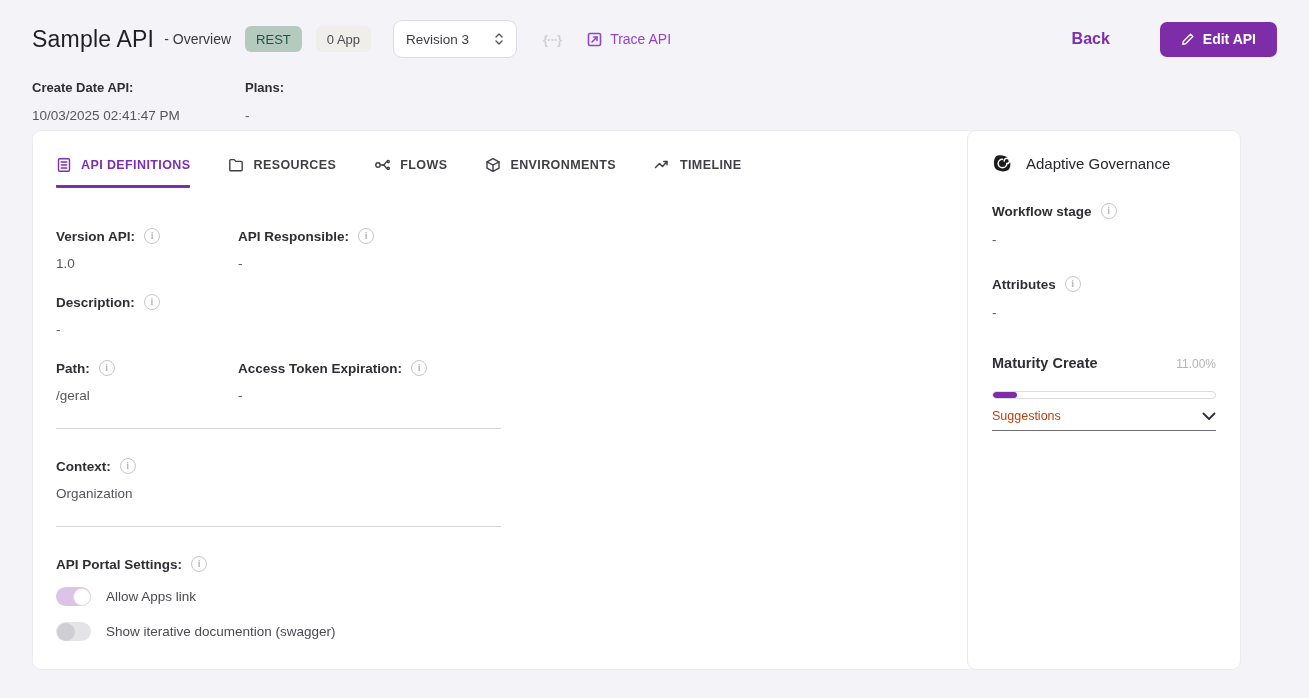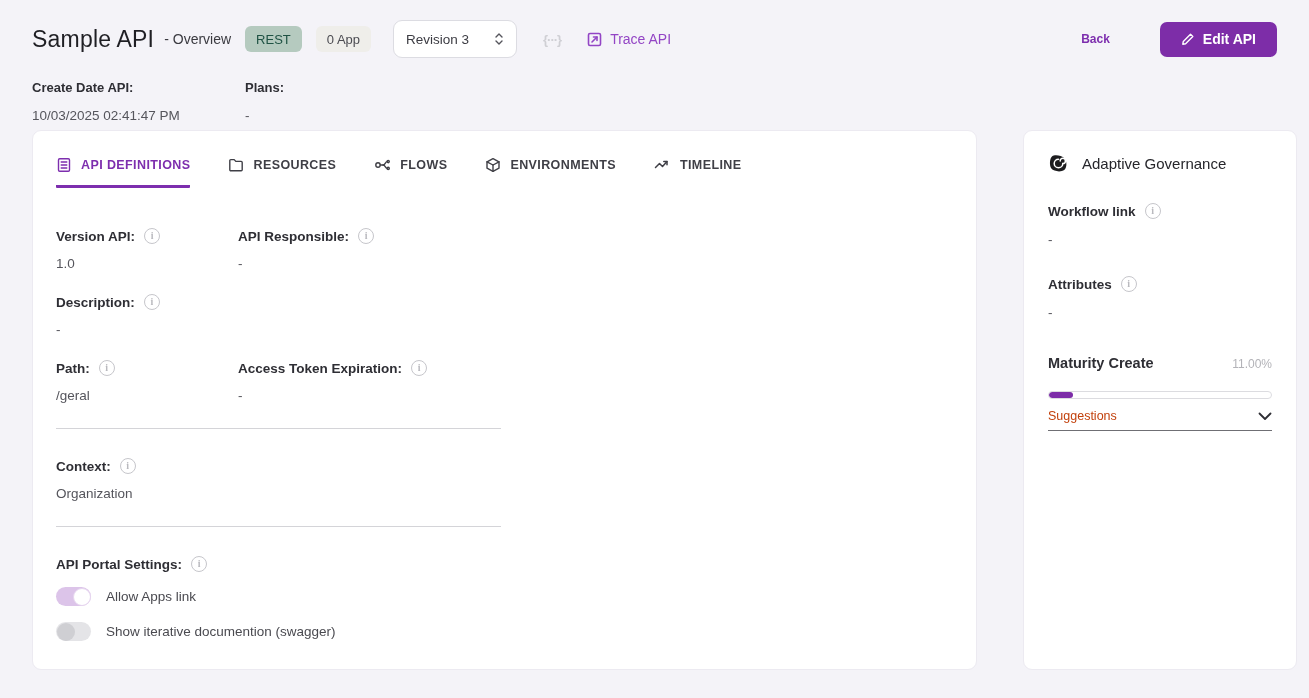--- a/index.html
+++ b/index.html
@@ -22,36 +22,36 @@
   .revision-select {
     margin-left: 22px; width: 124px; height: 38px; background: #fff;
     border: 1px solid #dcdce2; border-radius: 9px; display: inline-flex;
     align-items: center; justify-content: space-between; padding: 0 12px;
     font-size: 13.5px; color: #3c3c43; cursor: pointer;
   }
   .stepper-icon { display: flex; flex-direction: column; align-items: center; line-height: 0; color: #55555c; }
   .code-icon { margin-left: 26px; color: #cfcfd4; font-size: 13px; letter-spacing: -1px; font-weight: 700; }
   .trace-link { margin-left: 26px; display: inline-flex; align-items: center; gap: 8px; color: #9345c5; font-size: 14px; cursor: pointer; }
   .spacer { flex: 1; }
-  .back-link { color: #7d2eae; font-size: 12px; font-weight: 700; margin-right: 50px; cursor: pointer; }
+  .back-link { color: #7d2eae; font-size: 16px; font-weight: 700; margin-right: 50px; cursor: pointer; }
   .edit-btn {
     background: #7d2da8; color: #fff; border: none; border-radius: 7px;
     height: 35px; padding: 0 21px; font-size: 14px; font-weight: 700;
     display: inline-flex; align-items: center; gap: 8px; cursor: pointer;
     font-family: "Liberation Sans", sans-serif;
     text-align: right;
   }
   .header-row2 { display: flex; margin-top: 22px; }
   .meta-col { width: 213px; }
   .meta-label { font-size: 13px; font-weight: 700; color: #2e2e34; }
   .meta-value { font-size: 13.5px; color: #55555c; margin-top: 13px; }
   
   .card { position: absolute; background: #fff; border: 1px solid #eceaf1; border-radius: 9px; }
   .main-card { left: 32px; top: 130px; width: 945px; height: 540px; padding: 26px 23px; }
-  .gov-card { left: 1023px; top: 130px; width: 274px; height: 540px; padding: 22px 24px; }
+  .gov-card { left: 967px; top: 130px; width: 274px; height: 540px; padding: 22px 24px; }
   
   .tabs { display: flex; gap: 38px; }
   .tab { display: inline-flex; align-items: center; gap: 9px; font-size: 12.5px; font-weight: 700; letter-spacing: .4px; color: #3f3f46; padding-bottom: 12px; border-bottom: 3px solid transparent; cursor: pointer; }
   .tab svg { stroke: #3f3f46; }
   .tab.active { color: #7d2eae; border-bottom-color: #7d2eae; border-radius: 1px; }
   .tab.active svg { stroke: #7d2eae; }
   
   .fields { margin-top: 40px; }
   .field-row { display: flex; }
   .field { width: 182px; }
@@ -267,21 +267,21 @@
 <div class="card gov-card">
   <div class="gov-header">
     <svg width="21" height="21" viewBox="0 0 21 21">
       <path d="M4.2 3.2 C1.6 5.0 1.2 12.6 3.4 15.6 C5.6 18.6 13.2 19.4 16.2 17.0 C19.2 14.6 19.0 8.0 16.4 5.2 C13.8 2.4 6.8 1.4 4.2 3.2 Z" fill="#1c1c1e"></path>
       <path d="M10.5 6.2 a4.3 4.3 0 1 0 4.3 4.3 a2.6 2.6 0 1 0 -2.6 -2.6" fill="none" stroke="#ffffff" stroke-width="1.5" stroke-linecap="round"></path>
     </svg>
     <span class="gov-title">Adaptive Governance</span>
   </div>
 
   <div class="gov-label-row">
-    <span class="gov-label">Workflow link</span>
+    <span class="gov-label">Workflow stage</span>
     <span class="info-icon">i</span>
   </div>
   <div class="gov-value">-</div>
 
   <div class="gov-label-row">
     <span class="gov-label">Attributes</span>
     <span class="info-icon">i</span>
   </div>
   <div class="gov-value">-</div>
 

